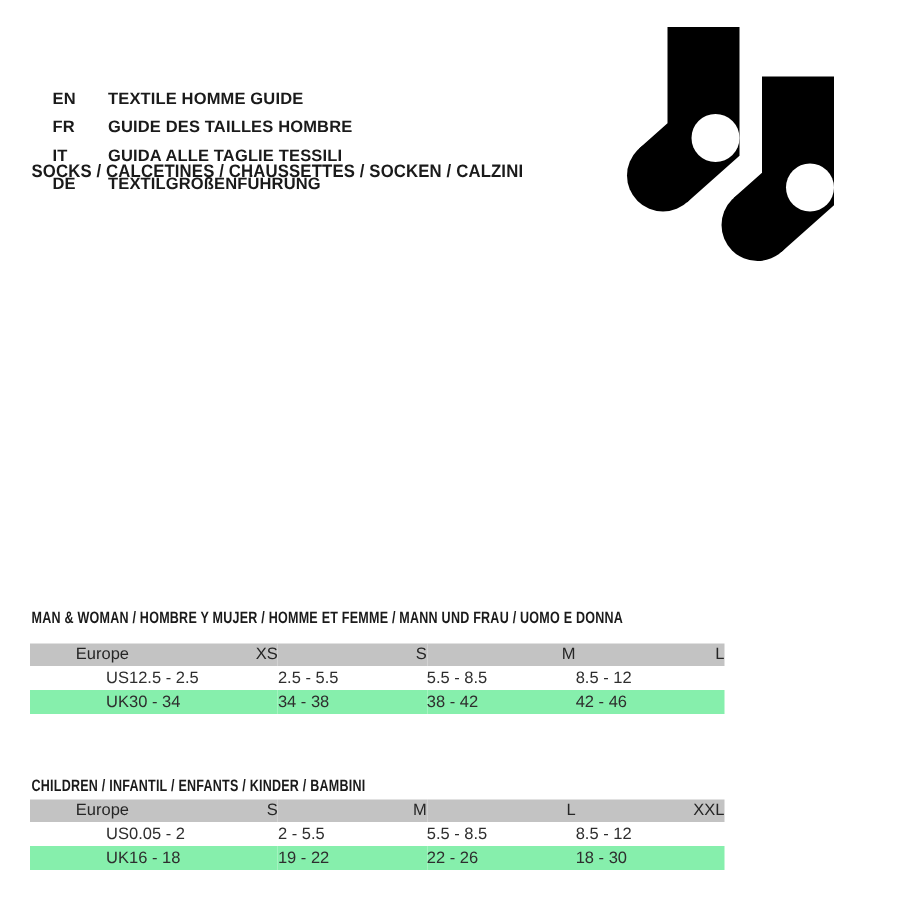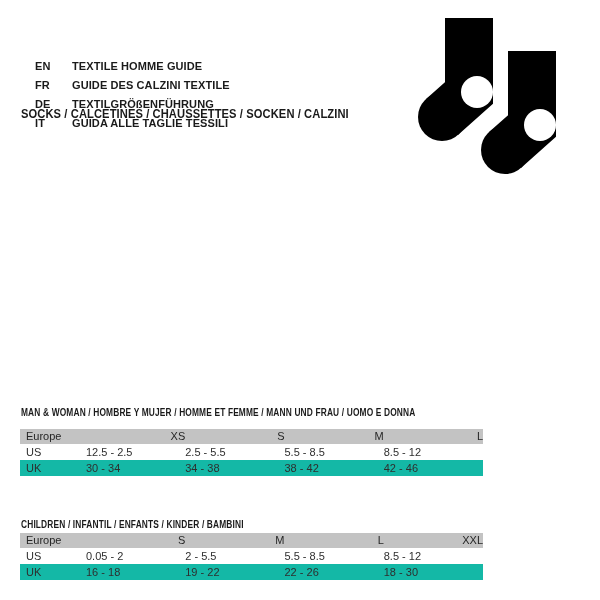--- a/index.html
+++ b/index.html
@@ -67,46 +67,46 @@
     text-align:right;
     color:#262626;
   }
   .size-table td{
     height:16px;line-height:16px;
     padding:0;
     text-align:left;
   }
   .size-table th:first-child,
   .size-table td:first-child{
-    text-align:left;
+    text-align:right;
     padding-left:6px;
   }
-  .size-table tbody tr:nth-child(2){background:#14b8a6;}
+  .size-table tbody tr:nth-child(2){background:#86efac;}
 </style>
 </head>
 <body>
 
 <div class="page">
 
   <div class="lang-list">
     <div class="lang-row">
       <span class="lang-code">EN</span>
       <span class="lang-label">TEXTILE HOMME GUIDE</span>
     </div>
     <div class="lang-row">
       <span class="lang-code">FR</span>
-      <span class="lang-label">GUIDE DES CALZINI TEXTILE</span>
+      <span class="lang-label">GUIDE DES TAILLES HOMBRE</span>
+    </div>
+    <div class="lang-row">
+      <span class="lang-code">IT</span>
+      <span class="lang-label">GUIDA ALLE TAGLIE TESSILI</span>
     </div>
     <div class="lang-row">
       <span class="lang-code">DE</span>
       <span class="lang-label">TEXTILGRÖßENFÜHRUNG</span>
-    </div>
-    <div class="lang-row">
-      <span class="lang-code">IT</span>
-      <span class="lang-label">GUIDA ALLE TAGLIE TESSILI</span>
     </div>
   </div>
 
   <div class="category">SOCKS / CALCETINES / CHAUSSETTES / SOCKEN / CALZINI</div>
 
   <svg class="socks-icon" viewBox="0 0 150 165" xmlns="http://www.w3.org/2000/svg" aria-hidden="true">
     <g>
       <path d="M59,7 L59,82 L32,106" stroke="#000000" stroke-width="48" fill="none" stroke-linecap="butt" stroke-linejoin="miter"></path>
       <circle cx="32" cy="106" r="24" fill="#000000"></circle>
       <circle cx="67" cy="81" r="16" fill="#ffffff"></circle>

